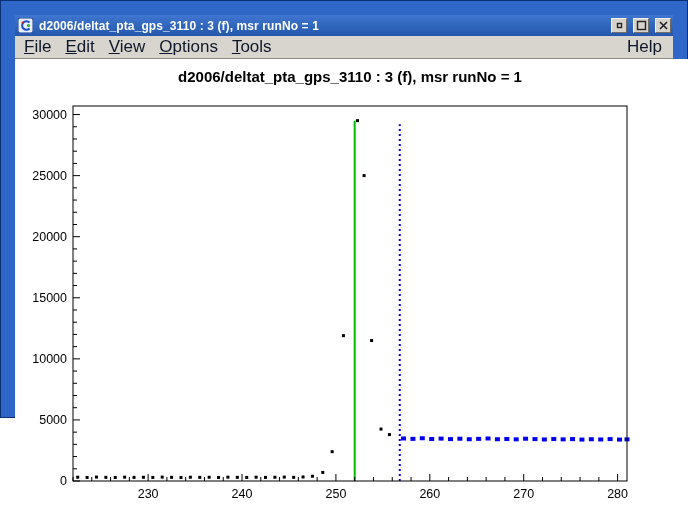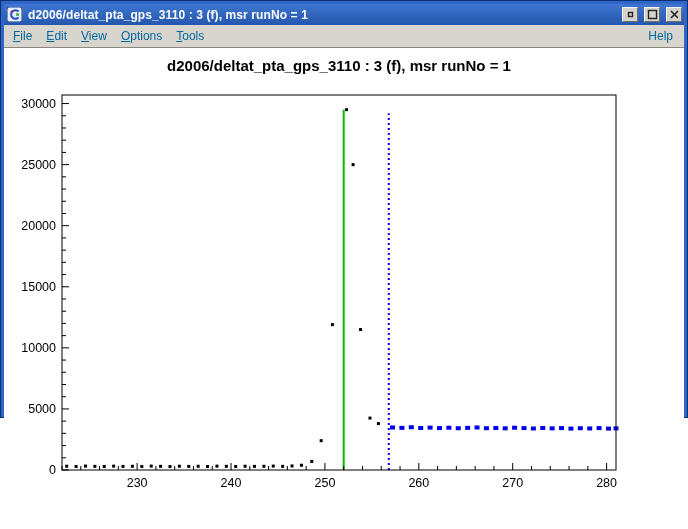--- a/index.html
+++ b/index.html
@@ -1,19 +1,19 @@
 <!DOCTYPE html>
 <html><head>
 <meta charset="utf-8">
 <style>
   html,body{margin:0;padding:0;width:688px;height:529px;overflow:hidden;background:#ffffff;}
   *{box-sizing:border-box;}
   .window{
     position:relative;width:688px;height:418px;
-    border:1px solid #0c2f72;background:#2e67c7;padding:3px;
+    border:1px solid #0c2f72;background:#2e67c7;padding:14px;
     font-family:"Liberation Sans",sans-serif;
   }
   .titlebar{
     height:21px;display:flex;align-items:center;gap:4px;padding:0 2px;
     background:linear-gradient(to bottom,#4076d0,#2457ac);
   }
   .app-icon{width:16px;height:16px;display:flex;align-items:center;justify-content:center;}
   .title-text{
     color:#ffffff;font-size:12px;font-weight:bold;flex:1;
     white-space:nowrap;overflow:hidden;padding-left:2px;letter-spacing:.1px;
@@ -22,21 +22,21 @@
     width:16px;height:15px;background:#d6d3cd;
     border:1px solid;border-color:#f5f3ef #6f6d68 #6f6d68 #f5f3ef;
     display:flex;align-items:center;justify-content:center;margin-left:2px;cursor:pointer;
   }
   .win-btn svg{display:block;}
   .menubar{
     height:23px;display:flex;align-items:center;padding:0 4px 0 2px;
     background:#d8d5ce;border-bottom:1px solid #8a8880;
   }
   .menu-left{display:flex;align-items:center;}
-  .menu-item{font-size:12px;color:#0369a1;padding:3px 7px;cursor:default;white-space:nowrap;}
+  .menu-item{font-size:17px;color:#0f172a;padding:3px 7px;cursor:default;white-space:nowrap;}
   .menu-item .mn{text-decoration:underline;}
   .menu-help{margin-left:auto;}
   .client{position:relative;background:#ffffff;height:477px;width:680px;}
   #plot-svg{position:absolute;left:0;top:0;font-family:"Liberation Sans",sans-serif;}
 </style>
 </head>
 <body>
 
 <div class="window">
 

